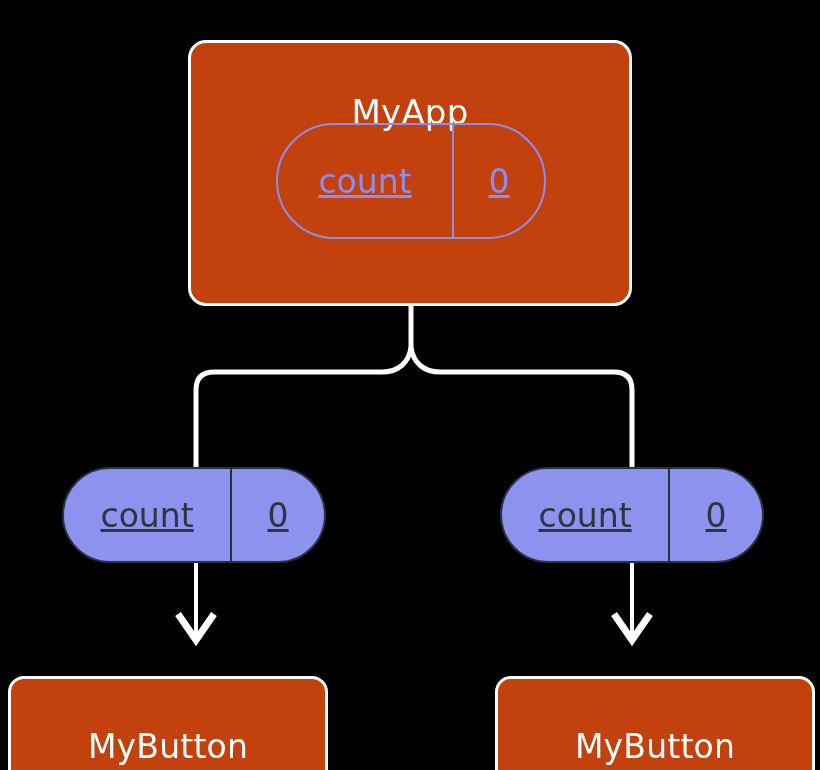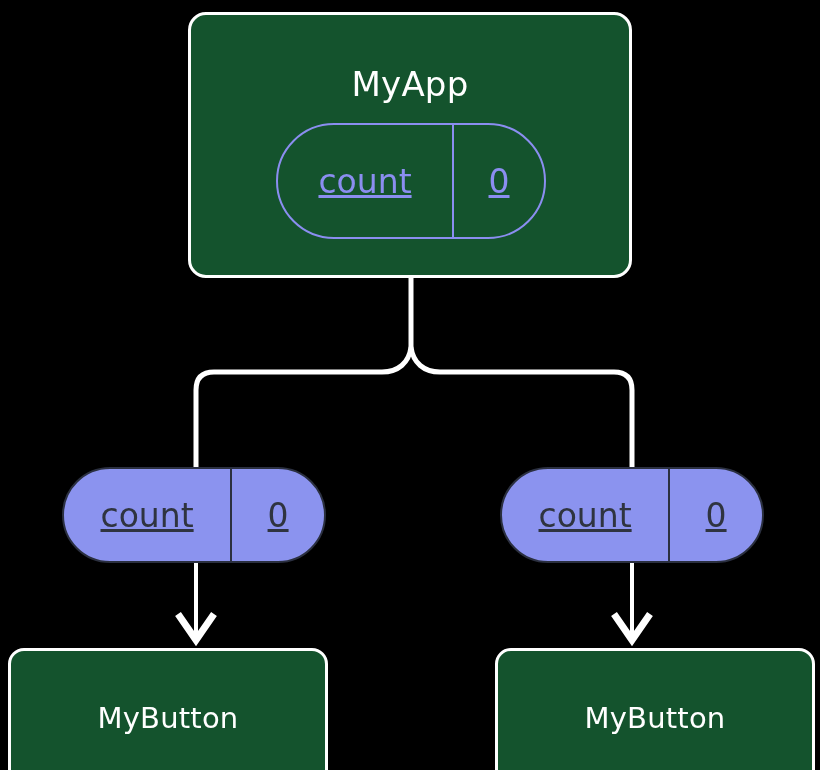--- a/index.html
+++ b/index.html
@@ -25,26 +25,27 @@
     top: 0;
     width: 820px;
     height: 770px;
     pointer-events: none;
   }
 
   
   .component-box {
     position: absolute;
     box-sizing: border-box;
-    background: #14532d;
+    background: #c2410c;
     border: 3px solid #ffffff;
     border-radius: 16px;
     display: flex;
     flex-direction: column;
     align-items: center;
+    margin-top: 28px;
   }
   .component-title {
     color: #ffffff;
     font-size: 34px;
     line-height: 1;
     letter-spacing: 0.2px;
     white-space: nowrap;
   }
 
   #myapp-box {
@@ -67,21 +68,21 @@
     left: 8px;
     top: 648px;
     width: 320px;
   }
   #mybutton-box-right {
     left: 495px;
     top: 648px;
     width: 320px;
   }
   .mybutton-box .component-title {
-    font-size: 29px;
+    font-size: 33px;
   }
 
   
   .state-pill {
     position: absolute;
     box-sizing: border-box;
     display: flex;
     align-items: stretch;
     border-radius: 999px;
     overflow: hidden;

